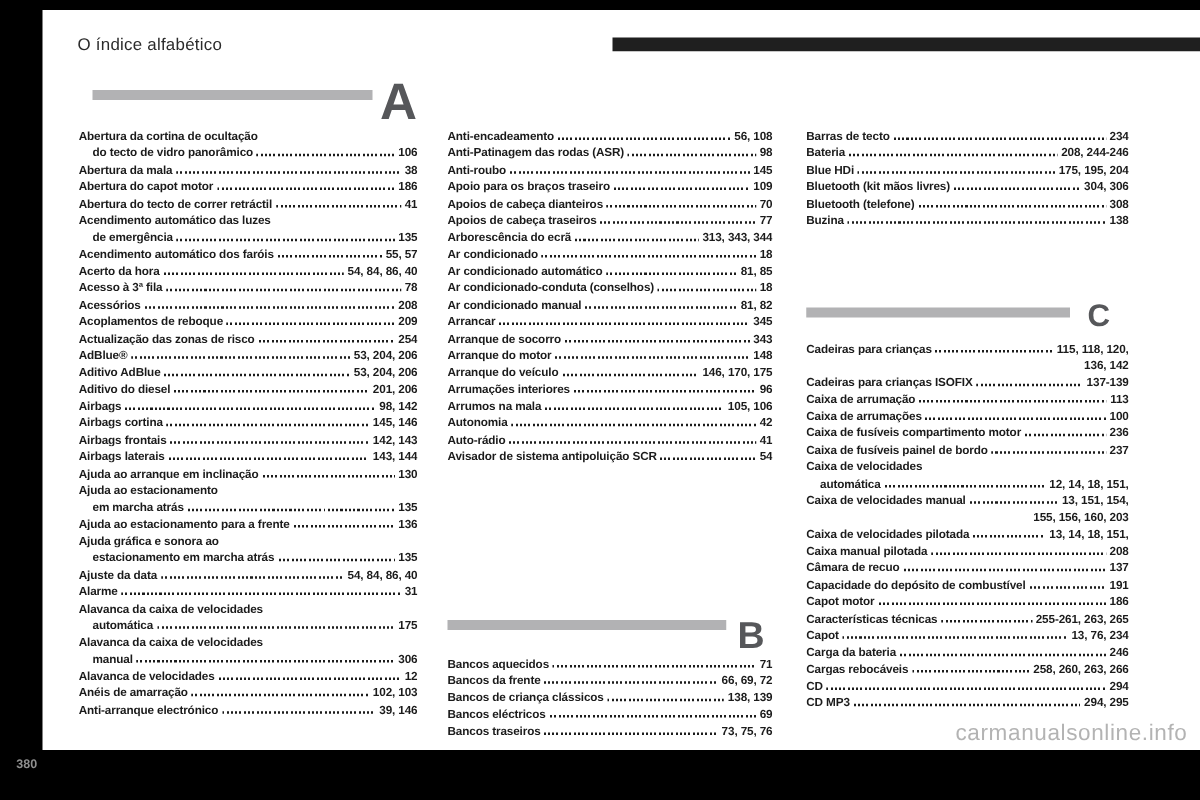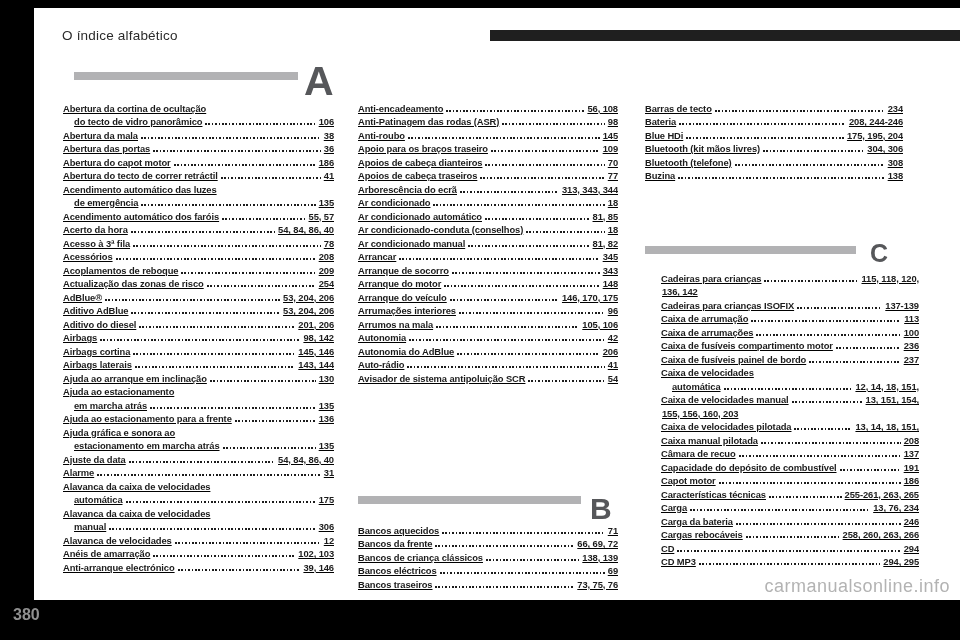--- a/index.html
+++ b/index.html
@@ -10,35 +10,35 @@
              color:#2b2b2b;letter-spacing:.2px;}
   .topbar{position:absolute;left:456px;right:0;top:22px;height:11px;background:#1f1f1f;}
   .sec-bar{position:absolute;height:8px;background:#b2b2b4;}
   .sec-letter{position:absolute;font-weight:bold;color:#56575a;line-height:1;}
   .bar-a{left:40px;top:64px;width:224px;}
   .ltr-a{left:270px;top:53px;font-size:41px;}
   .bar-b{left:324px;top:488px;width:223px;}
   .ltr-b{left:556px;top:486px;font-size:30px;}
   .bar-c{left:611px;top:238px;width:211px;}
   .ltr-c{left:836px;top:233px;font-size:25px;}
-  .col{position:absolute;text-decoration:underline;}
+  .col{position:absolute;}
   #col1{left:29px;top:92px;width:271px;}
   #col2a{left:324px;top:92px;width:260px;}
   #col2b{left:324px;top:514px;width:260px;}
   #col3a{left:611px;top:92px;width:258px;}
-  #col3b{left:611px;top:262px;width:258px;margin-left:16px;}
+  #col3b{left:611px;top:262px;width:258px;}
   .entry{display:flex;align-items:flex-end;height:13.5px;font-size:9.4px;font-weight:bold;
          color:#1b1b1b;white-space:nowrap;letter-spacing:-0.1px;overflow:hidden;}
   .entry .lbl{flex:0 0 auto;margin-right:1px;}
   .entry .lead{flex:1 1 auto;height:1.7px;margin:0 2px 2px 2px;
      background:repeating-linear-gradient(to right,#1b1b1b 0 1.6px,transparent 1.6px 3.4px);}
   .entry .pg{flex:0 0 auto;margin-left:1px;}
   .entry.i{padding-left:11px;}
-  .entry.r{justify-content:flex-start;}
-  .pagenum{position:absolute;left:13px;top:606px;font-size:16px;font-weight:bold;color:#8f8f8f;}
+  .entry.r{justify-content:flex-end;}
+  .pagenum{position:absolute;left:13px;top:606px;font-size:10px;font-weight:bold;color:#8f8f8f;}
   .watermark{position:absolute;right:10px;top:576px;font-size:18px;color:#b3b3b3;
              letter-spacing:.5px;}
 </style>
 </head>
 <body>
 
 <div id="screen">
   <div class="page">
 
     <div class="hdr-title">O índice alfabético</div>
@@ -61,25 +61,20 @@
           <span class="lbl">do tecto de vidro panorâmico</span>
           <span class="lead"></span>
           <span class="pg">106</span>
         </div>
         <div class="entry n">
           <span class="lbl">Abertura da mala</span>
           <span class="lead"></span>
           <span class="pg">38</span>
         </div>
         <div class="entry n">
-          <span class="lbl">Abertura das portas</span>
-          <span class="lead"></span>
-          <span class="pg">36</span>
-        </div>
-        <div class="entry n">
           <span class="lbl">Abertura do capot motor</span>
           <span class="lead"></span>
           <span class="pg">186</span>
         </div>
         <div class="entry n">
           <span class="lbl">Abertura do tecto de correr retráctil</span>
           <span class="lead"></span>
           <span class="pg">41</span>
         </div>
         <div class="entry l">
@@ -137,20 +132,25 @@
         </div>
         <div class="entry n">
           <span class="lbl">Airbags</span>
           <span class="lead"></span>
           <span class="pg">98, 142</span>
         </div>
         <div class="entry n">
           <span class="lbl">Airbags cortina</span>
           <span class="lead"></span>
           <span class="pg">145, 146</span>
+        </div>
+        <div class="entry n">
+          <span class="lbl">Airbags frontais</span>
+          <span class="lead"></span>
+          <span class="pg">142, 143</span>
         </div>
         <div class="entry n">
           <span class="lbl">Airbags laterais</span>
           <span class="lead"></span>
           <span class="pg">143, 144</span>
         </div>
         <div class="entry n">
           <span class="lbl">Ajuda ao arranque em inclinação</span>
           <span class="lead"></span>
           <span class="pg">130</span>
@@ -303,25 +303,20 @@
           <span class="lbl">Arrumos na mala</span>
           <span class="lead"></span>
           <span class="pg">105, 106</span>
         </div>
         <div class="entry n">
           <span class="lbl">Autonomia</span>
           <span class="lead"></span>
           <span class="pg">42</span>
         </div>
         <div class="entry n">
-          <span class="lbl">Autonomia do AdBlue</span>
-          <span class="lead"></span>
-          <span class="pg">206</span>
-        </div>
-        <div class="entry n">
           <span class="lbl">Auto-rádio</span>
           <span class="lead"></span>
           <span class="pg">41</span>
         </div>
         <div class="entry n">
           <span class="lbl">Avisador de sistema antipoluição SCR</span>
           <span class="lead"></span>
           <span class="pg">54</span>
         </div>
       </div>
@@ -458,21 +453,21 @@
           <span class="lbl">Capot motor</span>
           <span class="lead"></span>
           <span class="pg">186</span>
         </div>
         <div class="entry n">
           <span class="lbl">Características técnicas</span>
           <span class="lead"></span>
           <span class="pg">255-261, 263, 265</span>
         </div>
         <div class="entry n">
-          <span class="lbl">Carga</span>
+          <span class="lbl">Capot</span>
           <span class="lead"></span>
           <span class="pg">13, 76, 234</span>
         </div>
         <div class="entry n">
           <span class="lbl">Carga da bateria</span>
           <span class="lead"></span>
           <span class="pg">246</span>
         </div>
         <div class="entry n">
           <span class="lbl">Cargas rebocáveis</span>

